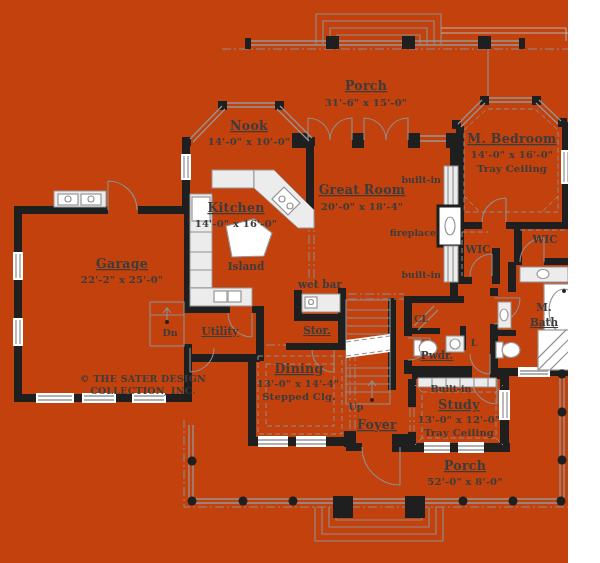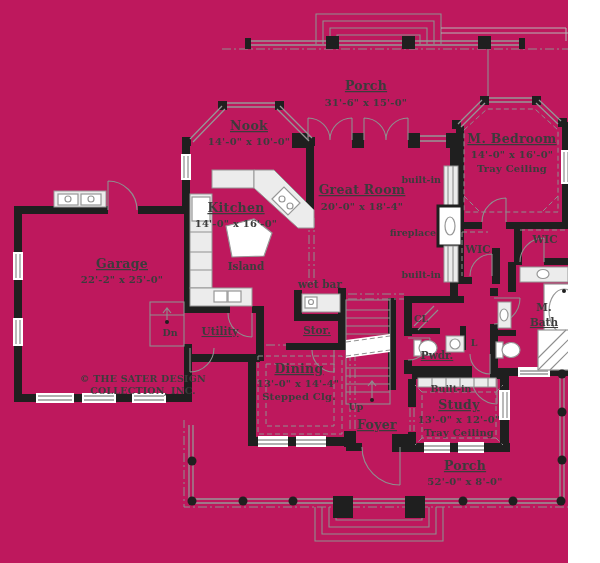--- a/index.html
+++ b/index.html
@@ -1,16 +1,16 @@
 <!DOCTYPE html>
 <html><head>
 <meta charset="utf-8">
 <style>
   html,body{margin:0;padding:0;background:#ffffff;}
-  .stage{width:568px;height:563px;position:relative;background:#be185d;overflow:hidden;
+  .stage{width:568px;height:563px;position:relative;background:#c2410c;overflow:hidden;
          font-family:"DejaVu Serif", serif;}
   svg{display:block;}
   
   .wall rect{fill:#1f1f1f;}
   .thin{stroke:#8f8f8f;stroke-width:1.1;fill:none;}
   .thin2{stroke:#b5b5b5;stroke-width:1;fill:none;}
   .rail{stroke:#969696;stroke-width:1.3;fill:none;}
   .dash{stroke:#8f8f8f;stroke-width:1;stroke-dasharray:5 3;fill:none;}
   .dashdot{stroke:#8f8f8f;stroke-width:1;stroke-dasharray:9 3 2 3;fill:none;}
   .lt{fill:#ececec;stroke:#979797;stroke-width:1;}

